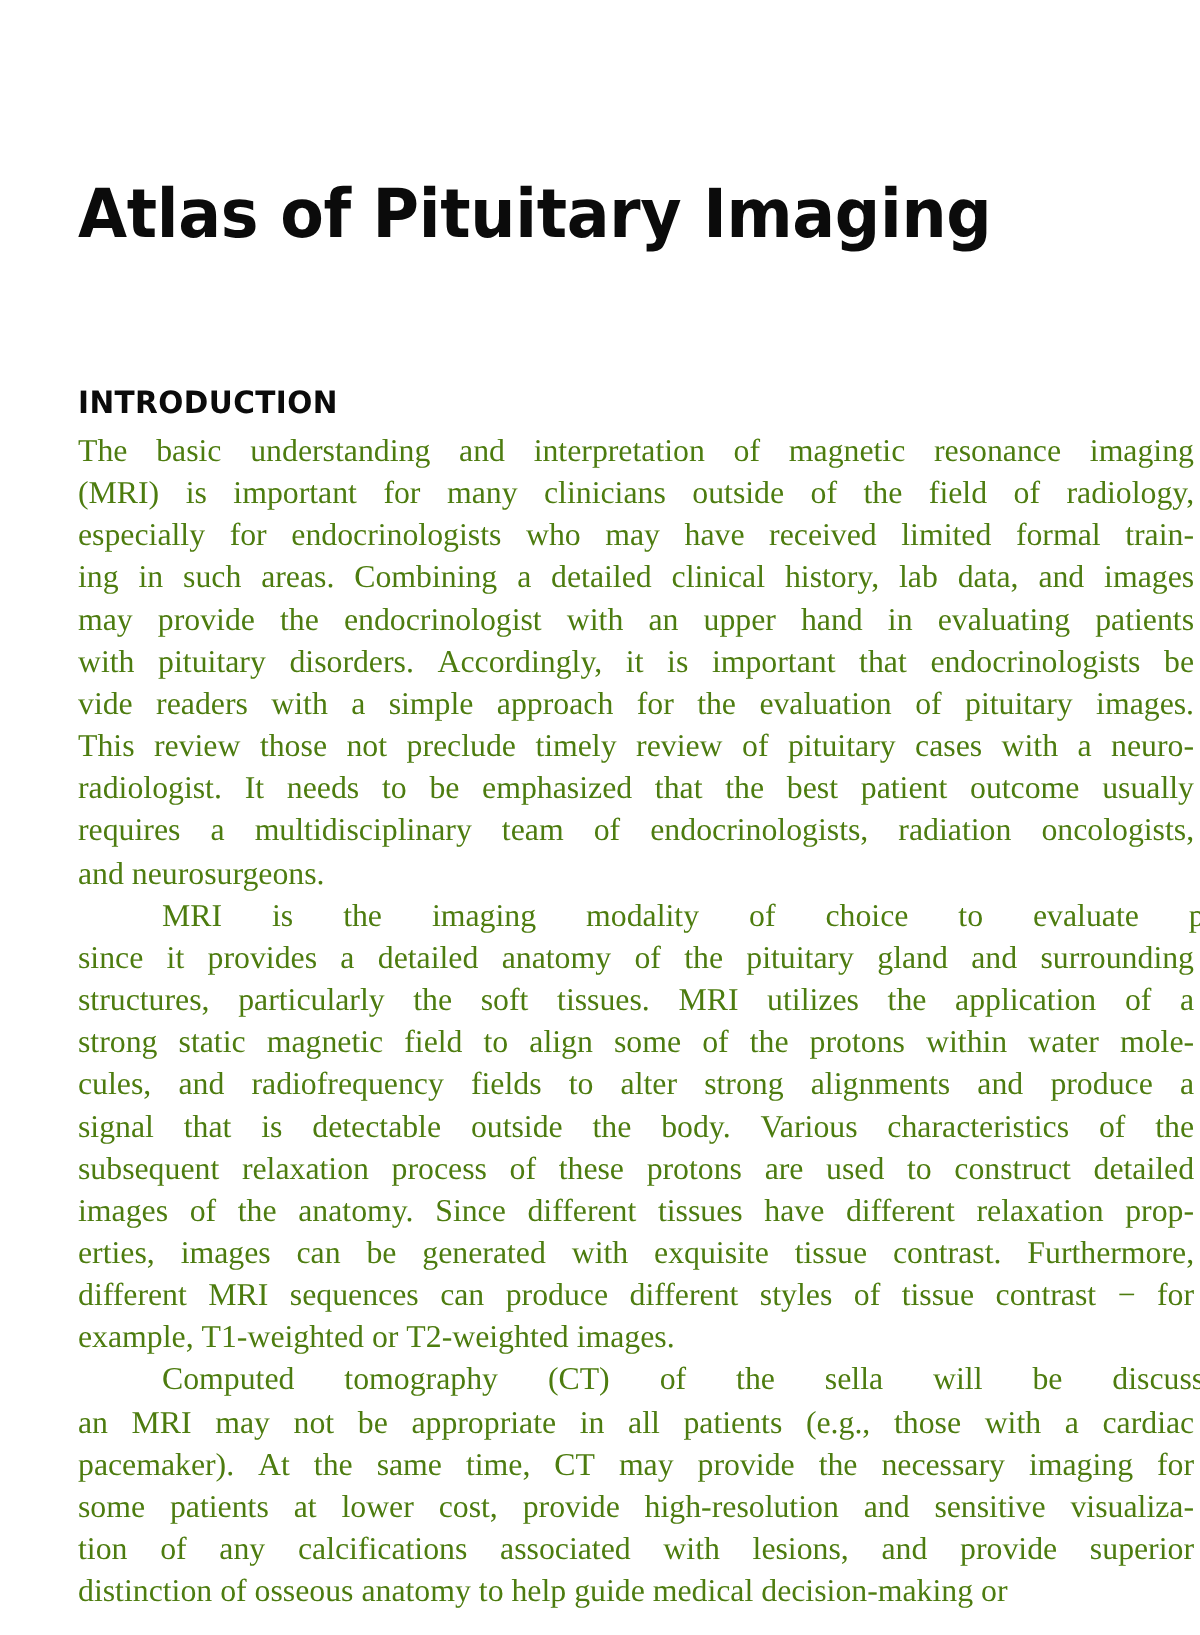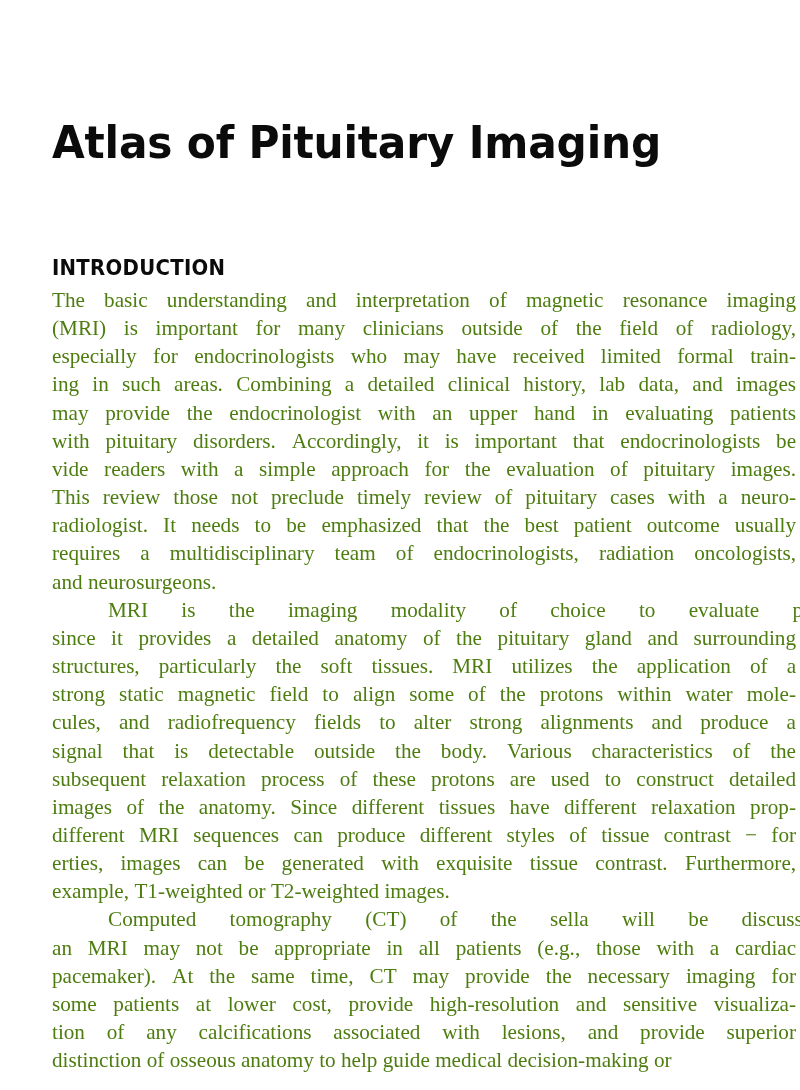--- a/index.html
+++ b/index.html
@@ -120,22 +120,22 @@
       </p>
     <p class="para">
         <span class="line indent"><span>MRI</span> <span>is</span> <span>the</span> <span>imaging</span> <span>modality</span> <span>of</span> <span>choice</span> <span>to</span> <span>evaluate</span> <span>pituitary</span> </span>
         <span class="line"><span>since</span> <span>it</span> <span>provides</span> <span>a</span> <span>detailed</span> <span>anatomy</span> <span>of</span> <span>the</span> <span>pituitary</span> <span>gland</span> <span>and</span> <span>surrounding</span></span>
         <span class="line"><span>structures,</span> <span>particularly</span> <span>the</span> <span>soft</span> <span>tissues.</span> <span>MRI</span> <span>utilizes</span> <span>the</span> <span>application</span> <span>of</span> <span>a</span></span>
         <span class="line"><span>strong</span> <span>static</span> <span>magnetic</span> <span>field</span> <span>to</span> <span>align</span> <span>some</span> <span>of</span> <span>the</span> <span>protons</span> <span>within</span> <span>water</span> <span>mole-</span></span>
         <span class="line"><span>cules,</span> <span>and</span> <span>radiofrequency</span> <span>fields</span> <span>to</span> <span>alter</span> <span>strong</span> <span>alignments</span> <span>and</span> <span>produce</span> <span>a</span></span>
         <span class="line"><span>signal</span> <span>that</span> <span>is</span> <span>detectable</span> <span>outside</span> <span>the</span> <span>body.</span> <span>Various</span> <span>characteristics</span> <span>of</span> <span>the</span></span>
         <span class="line"><span>subsequent</span> <span>relaxation</span> <span>process</span> <span>of</span> <span>these</span> <span>protons</span> <span>are</span> <span>used</span> <span>to</span> <span>construct</span> <span>detailed</span></span>
         <span class="line"><span>images</span> <span>of</span> <span>the</span> <span>anatomy.</span> <span>Since</span> <span>different</span> <span>tissues</span> <span>have</span> <span>different</span> <span>relaxation</span> <span>prop-</span></span>
+        <span class="line"><span>erties,</span> <span>images</span> <span>can</span> <span>be</span> <span>generated</span> <span>with</span> <span>exquisite</span> <span>tissue</span> <span>contrast.</span> <span>Furthermore,</span></span>
         <span class="line"><span>different</span> <span>MRI</span> <span>sequences</span> <span>can</span> <span>produce</span> <span>different</span> <span>styles</span> <span>of</span> <span>tissue</span> <span>contrast</span> <span>−</span> <span>for</span></span>
-        <span class="line"><span>erties,</span> <span>images</span> <span>can</span> <span>be</span> <span>generated</span> <span>with</span> <span>exquisite</span> <span>tissue</span> <span>contrast.</span> <span>Furthermore,</span></span>
         <span class="line last"><span>example,</span> <span>T1-weighted</span> <span>or</span> <span>T2-weighted</span> <span>images.</span></span>
       </p>
     <p class="para">
         <span class="line indent"><span>Computed</span> <span>tomography</span> <span>(CT)</span> <span>of</span> <span>the</span> <span>sella</span> <span>will</span> <span>be</span> <span>discussed</span>  </span>
         <span class="line"><span>an</span> <span>MRI</span> <span>may</span> <span>not</span> <span>be</span> <span>appropriate</span> <span>in</span> <span>all</span> <span>patients</span> <span>(e.g.,</span> <span>those</span> <span>with</span> <span>a</span> <span>cardiac</span></span>
         <span class="line"><span>pacemaker).</span> <span>At</span> <span>the</span> <span>same</span> <span>time,</span> <span>CT</span> <span>may</span> <span>provide</span> <span>the</span> <span>necessary</span> <span>imaging</span> <span>for</span></span>
         <span class="line"><span>some</span> <span>patients</span> <span>at</span> <span>lower</span> <span>cost,</span> <span>provide</span> <span>high-resolution</span> <span>and</span> <span>sensitive</span> <span>visualiza-</span></span>
         <span class="line"><span>tion</span> <span>of</span> <span>any</span> <span>calcifications</span> <span>associated</span> <span>with</span> <span>lesions,</span> <span>and</span> <span>provide</span> <span>superior</span></span>
         <span class="line last"><span>distinction</span> <span>of</span> <span>osseous</span> <span>anatomy</span> <span>to</span> <span>help</span> <span>guide</span> <span>medical</span> <span>decision-making</span> <span>or</span></span>
       </p>

